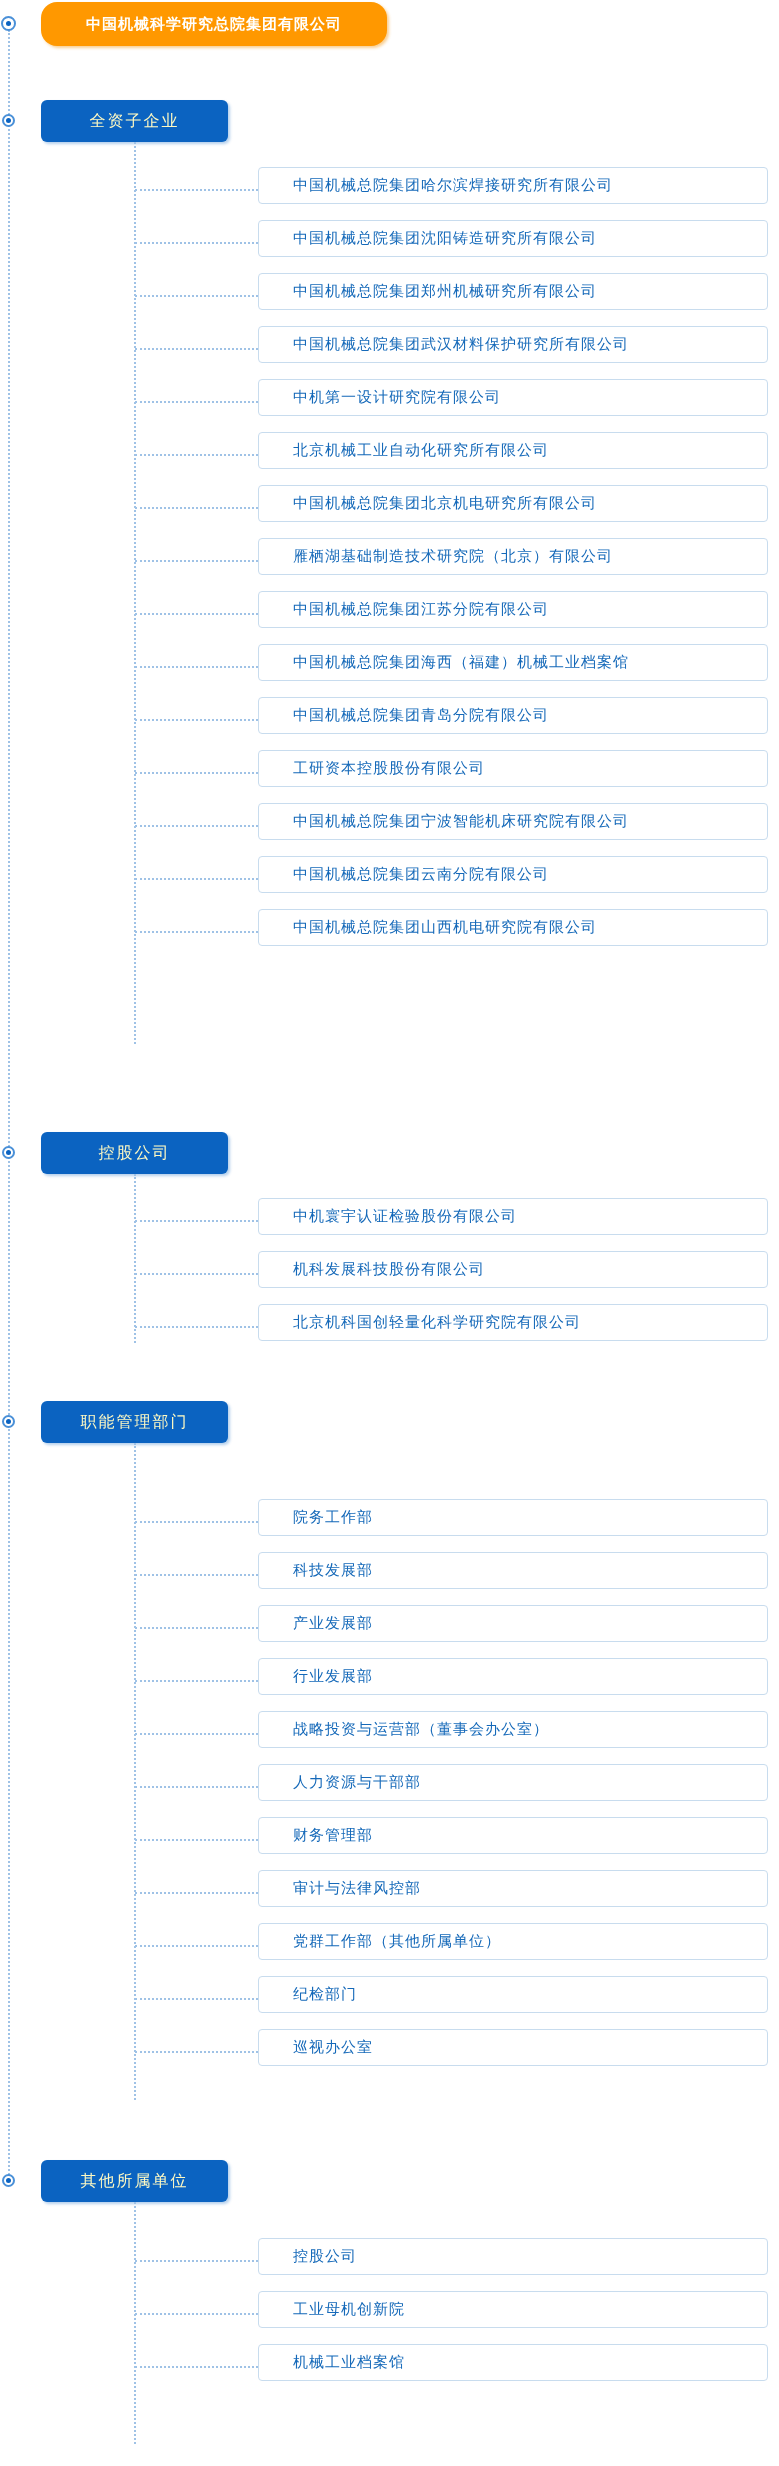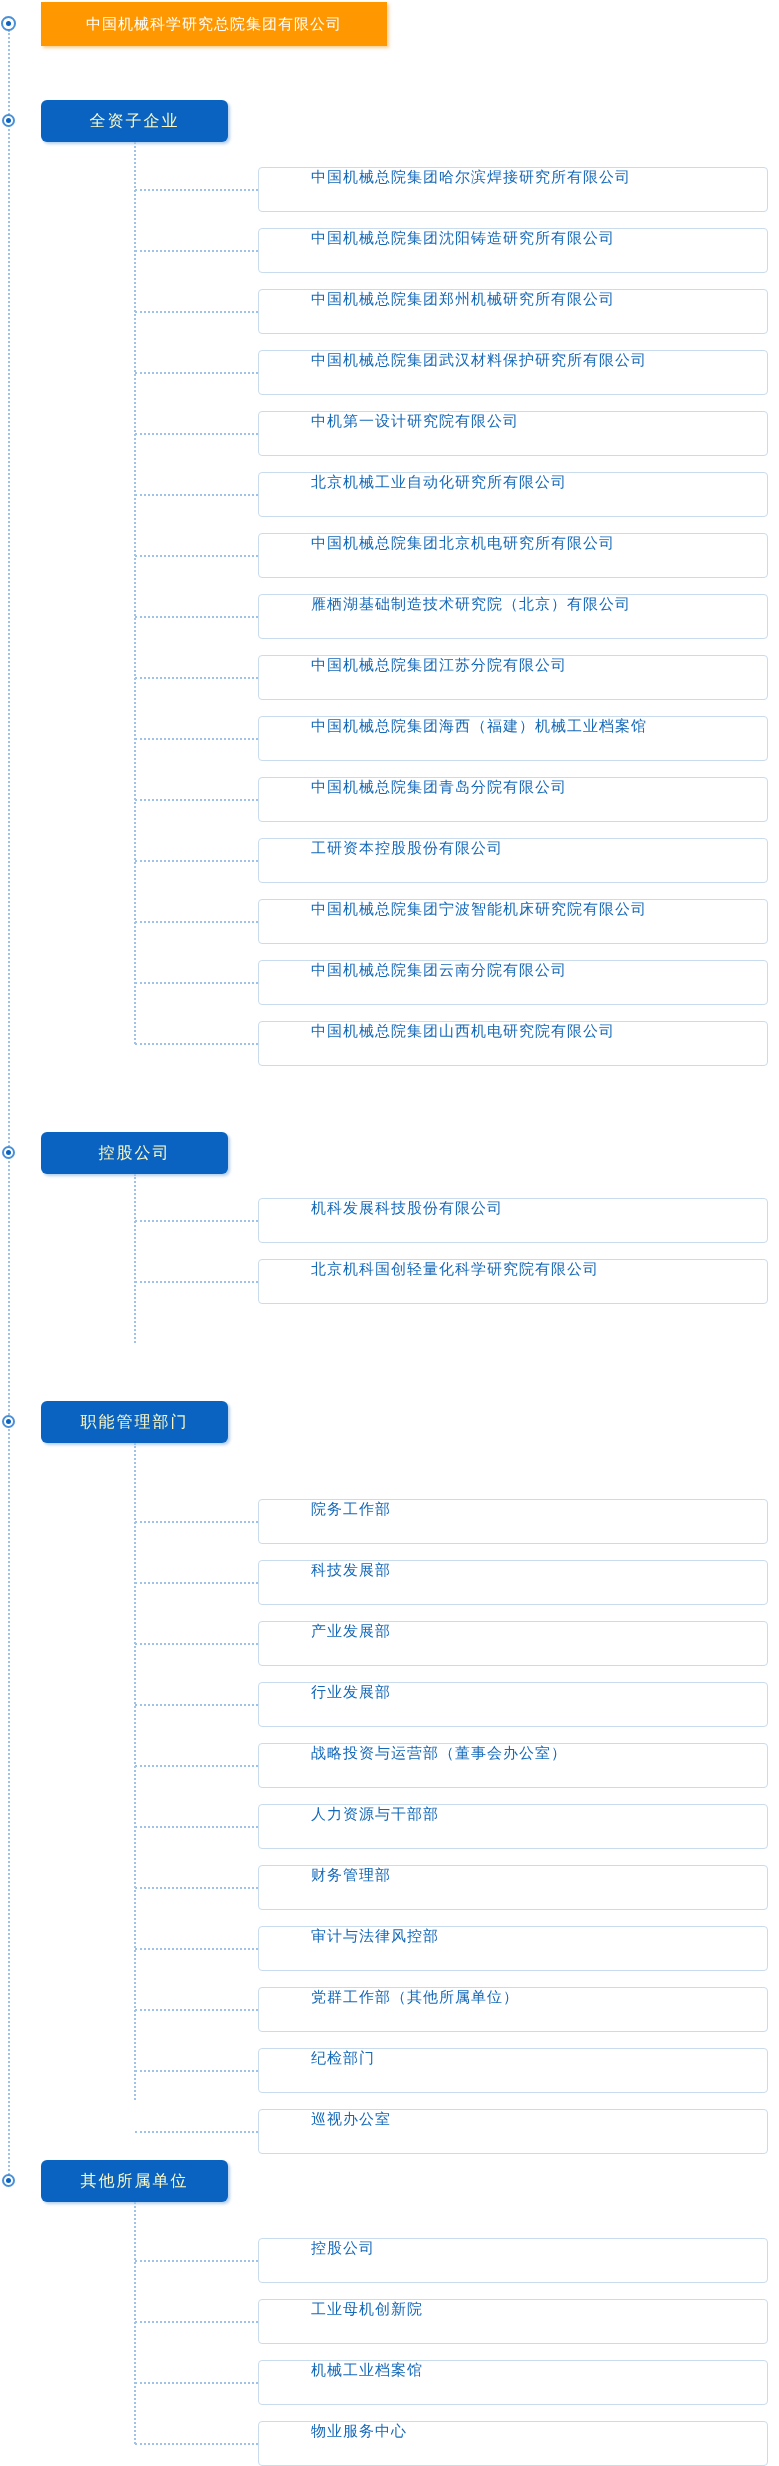--- a/index.html
+++ b/index.html
@@ -13,38 +13,38 @@
   
   .bullet{position:absolute;box-sizing:border-box;background:#fff;
     border:2px solid var(--bullet-ring);border-radius:50%;z-index:3;
     display:flex;align-items:center;justify-content:center;}
   .bullet i{display:block;width:5px;height:5px;border-radius:50%;background:var(--bullet-dot);}
   .root-bullet{left:1px;top:16px;width:15px;height:15px;}
   .sec-bullet{left:2px;top:14px;width:13px;height:13px;}
 
   
   .root-box{position:absolute;left:41px;top:2px;width:346px;height:44px;
-    background:var(--accent-orange);color:#fff;border-radius:0;
+    background:var(--accent-orange);color:#fff;border-radius:16px;
     display:flex;align-items:center;justify-content:center;
     font-size:15px;letter-spacing:1px;
-    box-shadow:2px 2px 3px rgba(240,150,20,.45);}
+    box-shadow:2px 2px 3px rgba(240,150,20,.45);font-weight:bold;}
 
   
   .section{position:absolute;left:0;width:779px;}
   .sec-header{position:absolute;left:41px;top:0;width:187px;height:42px;
     background:var(--accent-blue);color:#fef9c3;border-radius:6px;
     display:flex;align-items:center;justify-content:center;
     font-size:16px;letter-spacing:2px;
     box-shadow:2px 2px 3px rgba(11,99,193,.3);}
   .sec-line{position:absolute;left:134px;top:42px;width:0;
     border-left:2px dotted var(--dot-line);}
   .items{position:absolute;left:0;width:779px;}
-  .item{position:relative;box-sizing:border-box;margin:0 11px 16px 258px;height:45px;
+  .item{position:relative;box-sizing:border-box;margin:0 11px 16px 258px;height:37px;
     background:#fff;border:1px solid var(--box-border);border-radius:4px;
-    display:flex;align-items:flex-start;padding-left:52px;}
+    display:flex;align-items:center;padding-left:34px;}
   .item::before{content:"";position:absolute;left:-124px;top:21px;width:123px;height:0;
     border-top:2px dotted var(--dot-line);}
   .item-label{color:var(--item-text);font-size:15px;letter-spacing:1px;white-space:nowrap;}
 </style>
 </head>
 <body>
 
 <div class="canvas">
   <div class="main-line"></div>
   <span class="bullet root-bullet">
@@ -125,20 +125,23 @@
 
   <section class="section" style="top: 1132px;">
     <span class="bullet sec-bullet">
           <i></i>
         </span>
     <div class="sec-header">
       <span>控股公司</span>
     </div>
     <div class="sec-line" style="height: 168.5px;"></div>
     <div class="items" style="top: 66px;">
+  <div class="item">
+    <span class="item-label">中机寰宇认证检验股份有限公司</span>
+  </div>
 
   <div class="item">
     <span class="item-label">机科发展科技股份有限公司</span>
   </div>
 
   <div class="item">
     <span class="item-label">北京机科国创轻量化科学研究院有限公司</span>
   </div>
 </div>
   </section>
@@ -212,19 +215,16 @@
   </div>
 
   <div class="item">
     <span class="item-label">工业母机创新院</span>
   </div>
 
   <div class="item">
     <span class="item-label">机械工业档案馆</span>
   </div>
 
-  <div class="item">
-    <span class="item-label">物业服务中心</span>
-  </div>
 </div>
   </section>
 </div>
 </div>
 
 </body></html>

